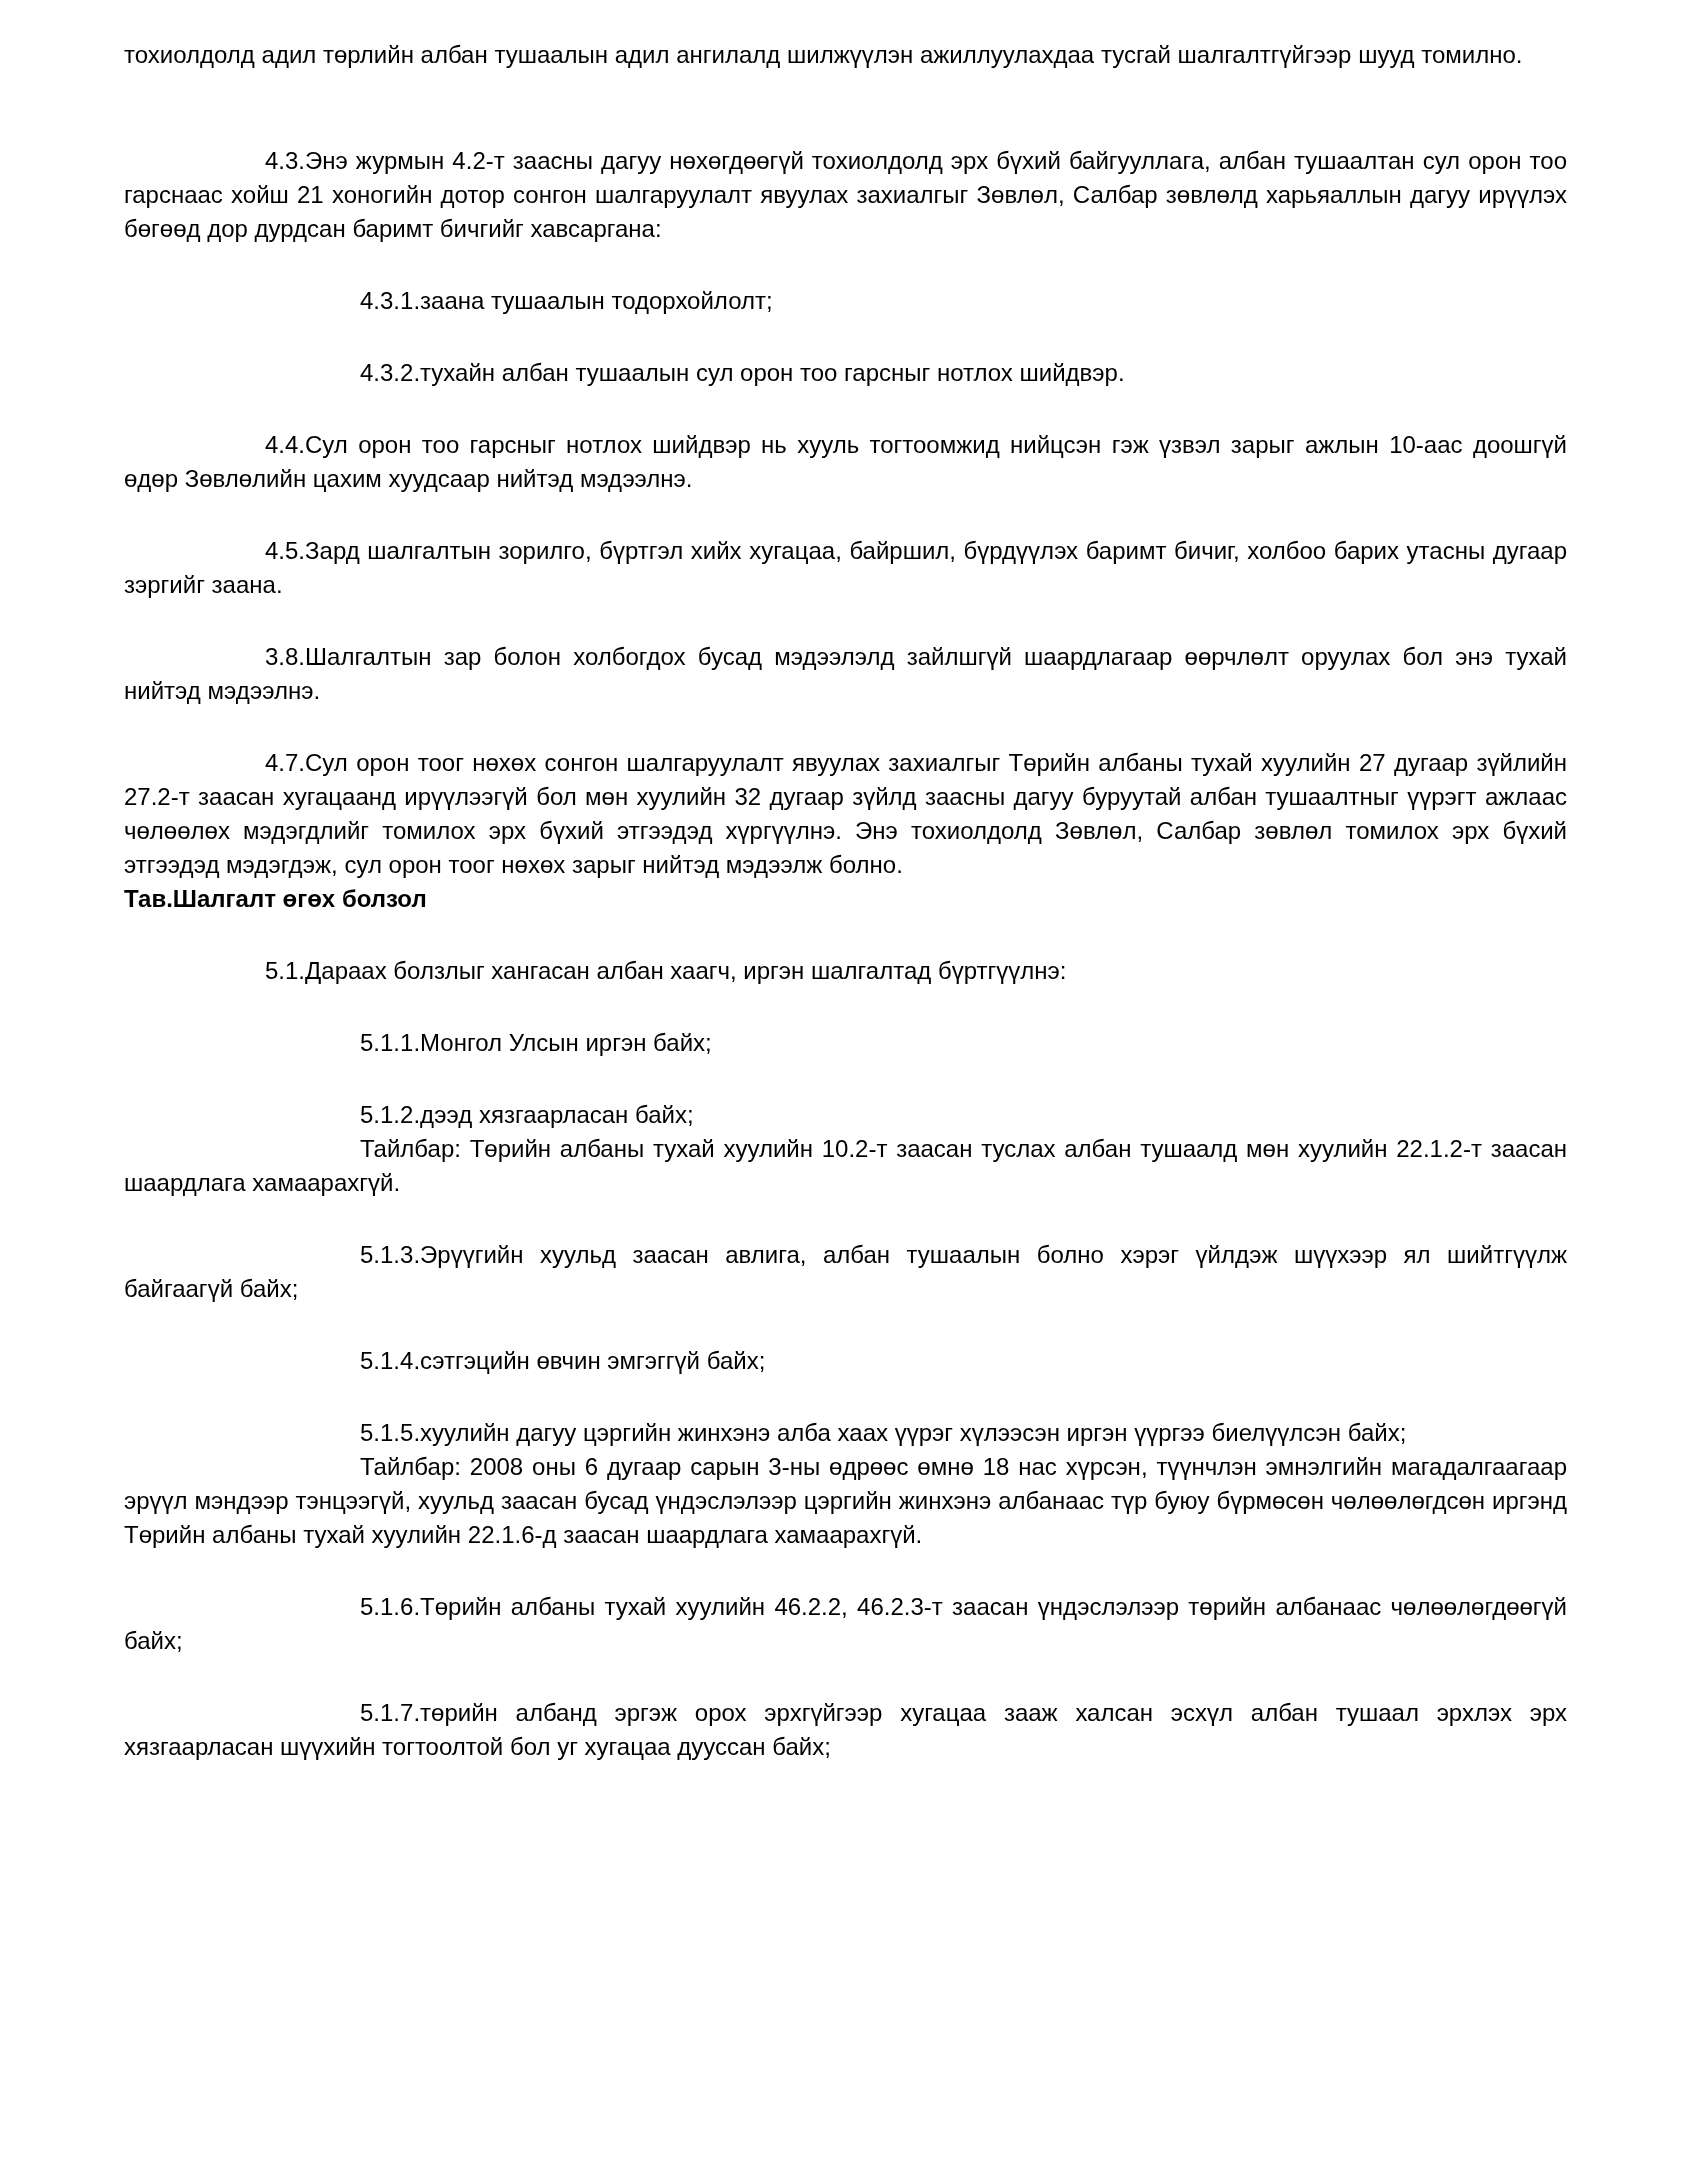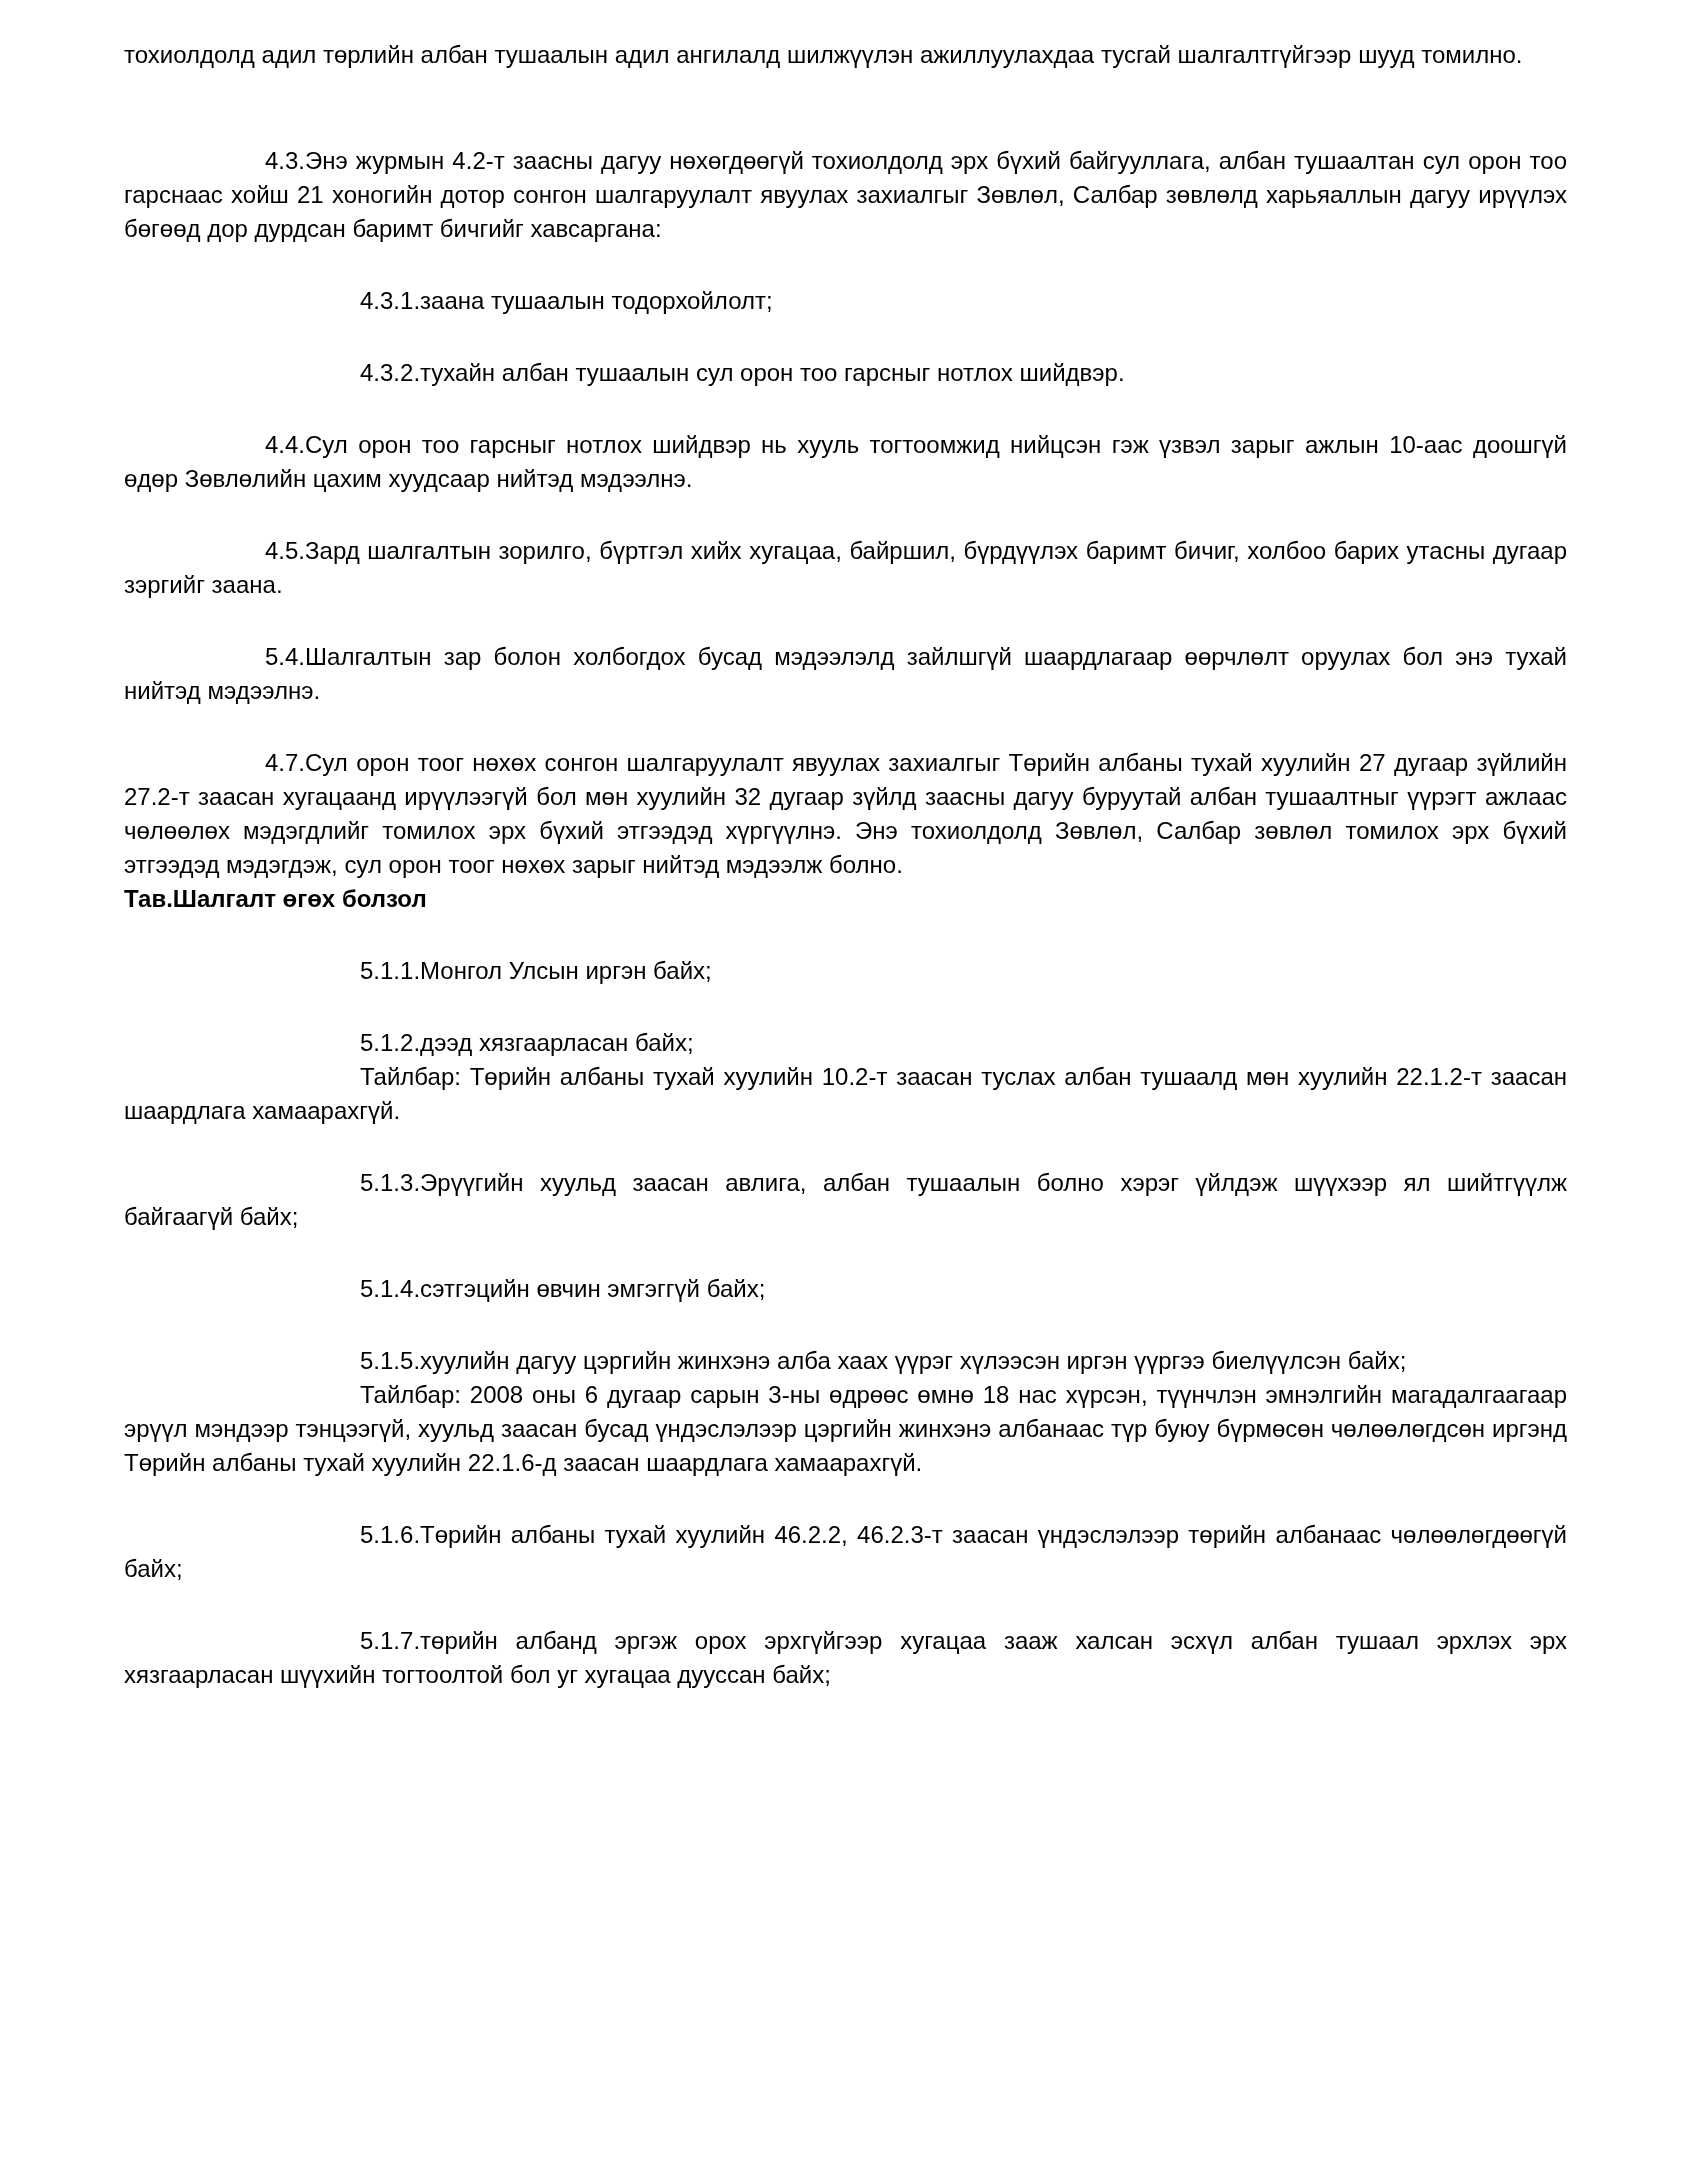--- a/index.html
+++ b/index.html
@@ -33,23 +33,24 @@
 </head>
 <body>
 
 <div class="page">
   <p class="after-intro">тохиолдолд адил төрлийн албан тушаалын адил ангилалд шилжүүлэн ажиллуулахдаа тусгай шалгалтгүйгээр шууд томилно.</p>
   <p class="ind-p">4.3.Энэ журмын 4.2-т заасны дагуу нөхөгдөөгүй тохиолдолд эрх бүхий байгууллага, албан тушаалтан сул орон тоо гарснаас хойш 21 хоногийн дотор сонгон шалгаруулалт явуулах захиалгыг Зөвлөл, Салбар зөвлөлд харьяаллын дагуу ирүүлэх бөгөөд дор дурдсан баримт бичгийг хавсаргана:</p>
   <p class="ind-s">4.3.1.заана тушаалын тодорхойлолт;</p>
   <p class="ind-s">4.3.2.тухайн албан тушаалын сул орон тоо гарсныг нотлох шийдвэр.</p>
   <p class="ind-p">4.4.Сул орон тоо гарсныг нотлох шийдвэр нь хууль тогтоомжид нийцсэн гэж үзвэл зарыг ажлын 10-аас доошгүй өдөр Зөвлөлийн цахим хуудсаар нийтэд мэдээлнэ.</p>
   <p class="ind-p">4.5.Зард шалгалтын зорилго, бүртгэл хийх хугацаа, байршил, бүрдүүлэх баримт бичиг, холбоо барих утасны дугаар зэргийг заана.</p>
-  <p class="ind-p">5.4.Шалгалтын зар болон холбогдох бусад мэдээлэлд зайлшгүй шаардлагаар өөрчлөлт оруулах бол энэ тухай нийтэд мэдээлнэ.</p>
+  <p class="ind-p">3.8.Шалгалтын зар болон холбогдох бусад мэдээлэлд зайлшгүй шаардлагаар өөрчлөлт оруулах бол энэ тухай нийтэд мэдээлнэ.</p>
   <p class="ind-p tight">4.7.Сул орон тоог нөхөх сонгон шалгаруулалт явуулах захиалгыг Төрийн албаны тухай хуулийн 27 дугаар зүйлийн 27.2-т заасан хугацаанд ирүүлээгүй бол мөн хуулийн 32 дугаар зүйлд заасны дагуу буруутай албан тушаалтныг үүрэгт ажлаас чөлөөлөх мэдэгдлийг томилох эрх бүхий этгээдэд хүргүүлнэ. Энэ тохиолдолд Зөвлөл, Салбар зөвлөл томилох эрх бүхий этгээдэд мэдэгдэж, сул орон тоог нөхөх зарыг нийтэд мэдээлж болно.</p>
   <p class="bold">Тав.Шалгалт өгөх болзол</p>
+  <p class="ind-p">5.1.Дараах болзлыг хангасан албан хаагч, иргэн шалгалтад бүртгүүлнэ:</p>
   <p class="ind-s">5.1.1.Монгол Улсын иргэн байх;</p>
   <p class="ind-s tight">5.1.2.дээд хязгаарласан байх;</p>
   <p class="ind-s">Тайлбар: Төрийн албаны тухай хуулийн 10.2-т заасан туслах албан тушаалд мөн хуулийн 22.1.2-т заасан шаардлага хамаарахгүй.</p>
   <p class="ind-s">5.1.3.Эрүүгийн хуульд заасан авлига, албан тушаалын болно хэрэг үйлдэж шүүхээр ял шийтгүүлж байгаагүй байх;</p>
   <p class="ind-s">5.1.4.сэтгэцийн өвчин эмгэггүй байх;</p>
   <p class="ind-s tight">5.1.5.хуулийн дагуу цэргийн жинхэнэ алба хаах үүрэг хүлээсэн иргэн үүргээ биелүүлсэн байх;</p>
   <p class="ind-s">Тайлбар: 2008 оны 6 дугаар сарын 3-ны өдрөөс өмнө 18 нас хүрсэн, түүнчлэн эмнэлгийн магадалгаагаар эрүүл мэндээр тэнцээгүй, хуульд заасан бусад үндэслэлээр цэргийн жинхэнэ албанаас түр буюу бүрмөсөн чөлөөлөгдсөн иргэнд Төрийн албаны тухай хуулийн 22.1.6-д заасан шаардлага хамаарахгүй.</p>
   <p class="ind-s">5.1.6.Төрийн албаны тухай хуулийн 46.2.2, 46.2.3-т заасан үндэслэлээр төрийн албанаас чөлөөлөгдөөгүй байх;</p>
   <p class="ind-s">5.1.7.төрийн албанд эргэж орох эрхгүйгээр хугацаа зааж халсан эсхүл албан тушаал эрхлэх эрх хязгаарласан шүүхийн тогтоолтой бол уг хугацаа дууссан байх;</p>
 </div>

